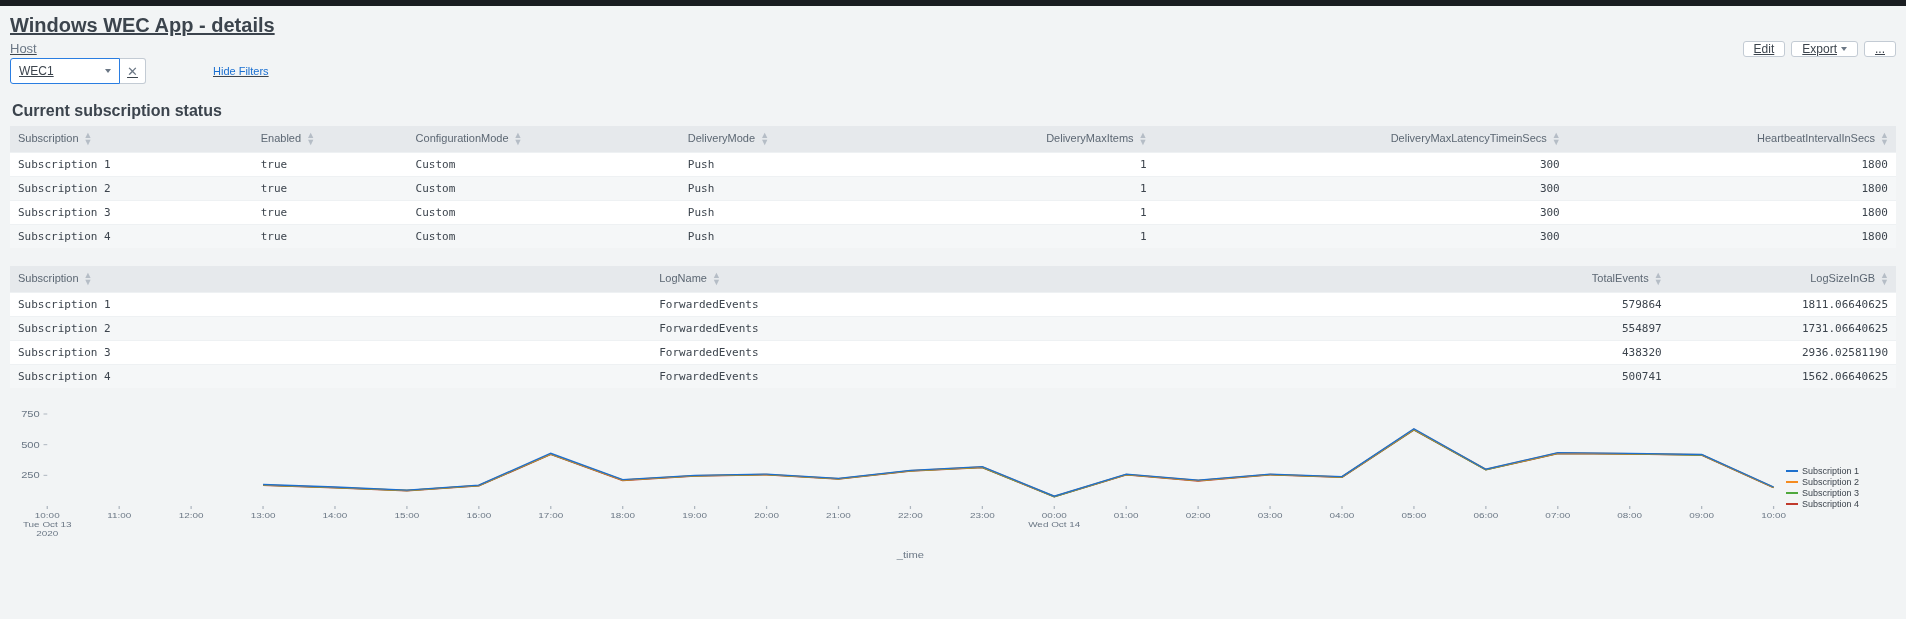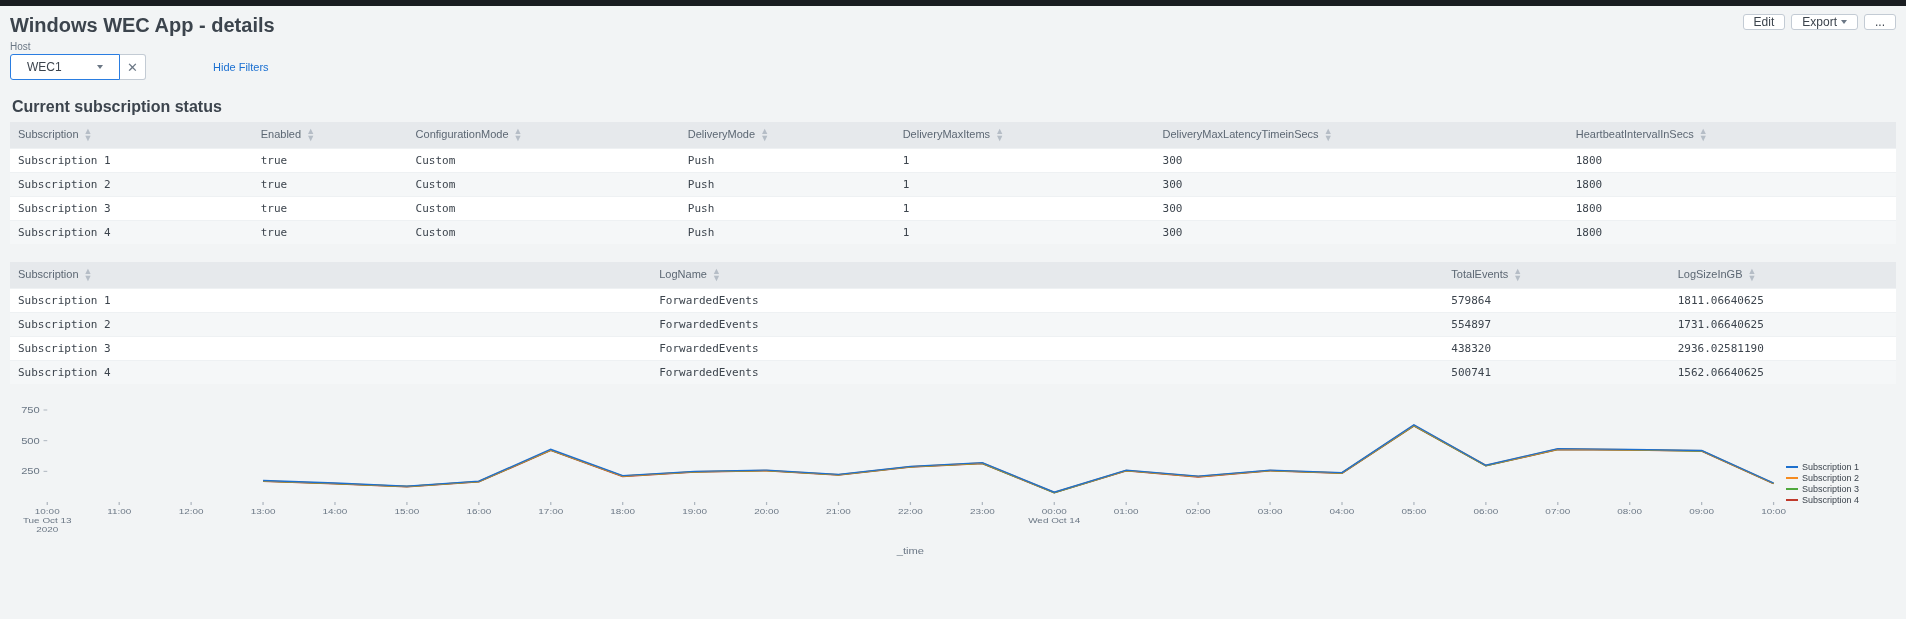--- a/index.html
+++ b/index.html
@@ -1,37 +1,37 @@
 <!DOCTYPE html>
 <html><head>
 <meta charset="utf-8">
 <style>
   * { box-sizing: border-box; }
   html, body { margin:0; padding:0; font-family: "Helvetica Neue", Arial, sans-serif; background:#f2f4f5; color:#3c444d; }
   .topbar { background:#1a1d21; height:6px; width:100%; }
   .page { padding: 6px 10px 10px 10px; }
-  .header-row { display:flex; justify-content:space-between; align-items:flex-start; }
+  .header-row { display:flex; justify-content:space-between; align-items:center;text-decoration:underline; }
   .page-title { font-size:20px; font-weight:600; color:#3c444d; margin:2px 0 4px 0; }
   .btn-row { display:flex; gap:6px; margin-top:2px; }
   .btn { background:#fff; border:1px solid #c3cbd4; border-radius:3px; font-size:12px; color:#3c444d; padding:0 10px; cursor:pointer; display:flex; align-items:center; gap:4px; }
   .btn .caret { border-left:3px solid transparent; border-right:3px solid transparent; border-top:4px solid #6b7785; display:inline-block; }
-  .small-label { font-size:10px; color:#6b7785; }
+  .small-label { font-size:13px; color:#6b7785; }
   .filter-row { display:flex; align-items:center; gap:10px; margin-top:2px; }
   .combo { display:flex; }
-  .combo-select { border:1px solid #2a7de1; background:#fff; height:26px; width:110px; display:flex; align-items:center; justify-content:space-between; padding:0 16px; font-size:12px; border-radius:3px 0 0 3px; cursor:pointer; }
+  .combo-select { border:1px solid #2a7de1; background:#fff; height:26px; width:110px; display:flex; align-items:center; justify-content:space-between; padding:0 8px; font-size:12px; border-radius:3px 0 0 3px; cursor:pointer; }
   .combo-select .caret { border-left:3px solid transparent; border-right:3px solid transparent; border-top:4px solid #6b7785; }
   .combo-clear { border:1px solid #c3cbd4; border-left:none; background:#fff; height:26px; width:26px; display:flex; align-items:center; justify-content:center; border-radius:0 3px 3px 0; cursor:pointer; font-size:13px; color:#6b7785; }
   .linkish { color:#1a6fd1; font-size:11px; cursor:pointer; margin-left:30px; text-decoration:none;padding-left:27px; }
 
   .panel { margin-top:18px; }
   .panel-title { font-size:16px; font-weight:700; color:#3c444d; margin:0 0 6px 2px; }
 
   table.data { width:100%; border-collapse:collapse; background:#fff; font-size:11px; }
   table.data thead th { background:#e6e9ec; color:#5c6773; font-weight:400; text-align:left; padding:6px 8px; border:none; white-space:nowrap; }
-  table.data thead th.right, table.data tbody td.right { }
+  table.data thead th.right, table.data tbody td.right { text-align:right; }
   table.data tbody td { padding:5px 8px; border-top:1px solid #eef1f3; font-family: "Consolas","Menlo",monospace; font-size:11px; color:#3c444d; white-space:nowrap; }
   table.data tbody tr:nth-child(even) td { background:#f5f7f8; }
   .sort-arrows { color:#b5bdc6; font-size:9px; letter-spacing:-1px; margin-left:2px; display:inline-block; line-height:7px; vertical-align:middle; }
   .sort-arrows::before { content:"▲"; display:block; }
   .sort-arrows::after { content:"▼"; display:block; }
 
   .chart-wrap { display:flex; }
   .chart-svg-box { flex:1; }
   .legend { width:110px; padding-top:60px; font-size:9px; color:#3c444d; }
   .legend-item { display:flex; align-items:center; gap:4px; margin-bottom:1px; }

